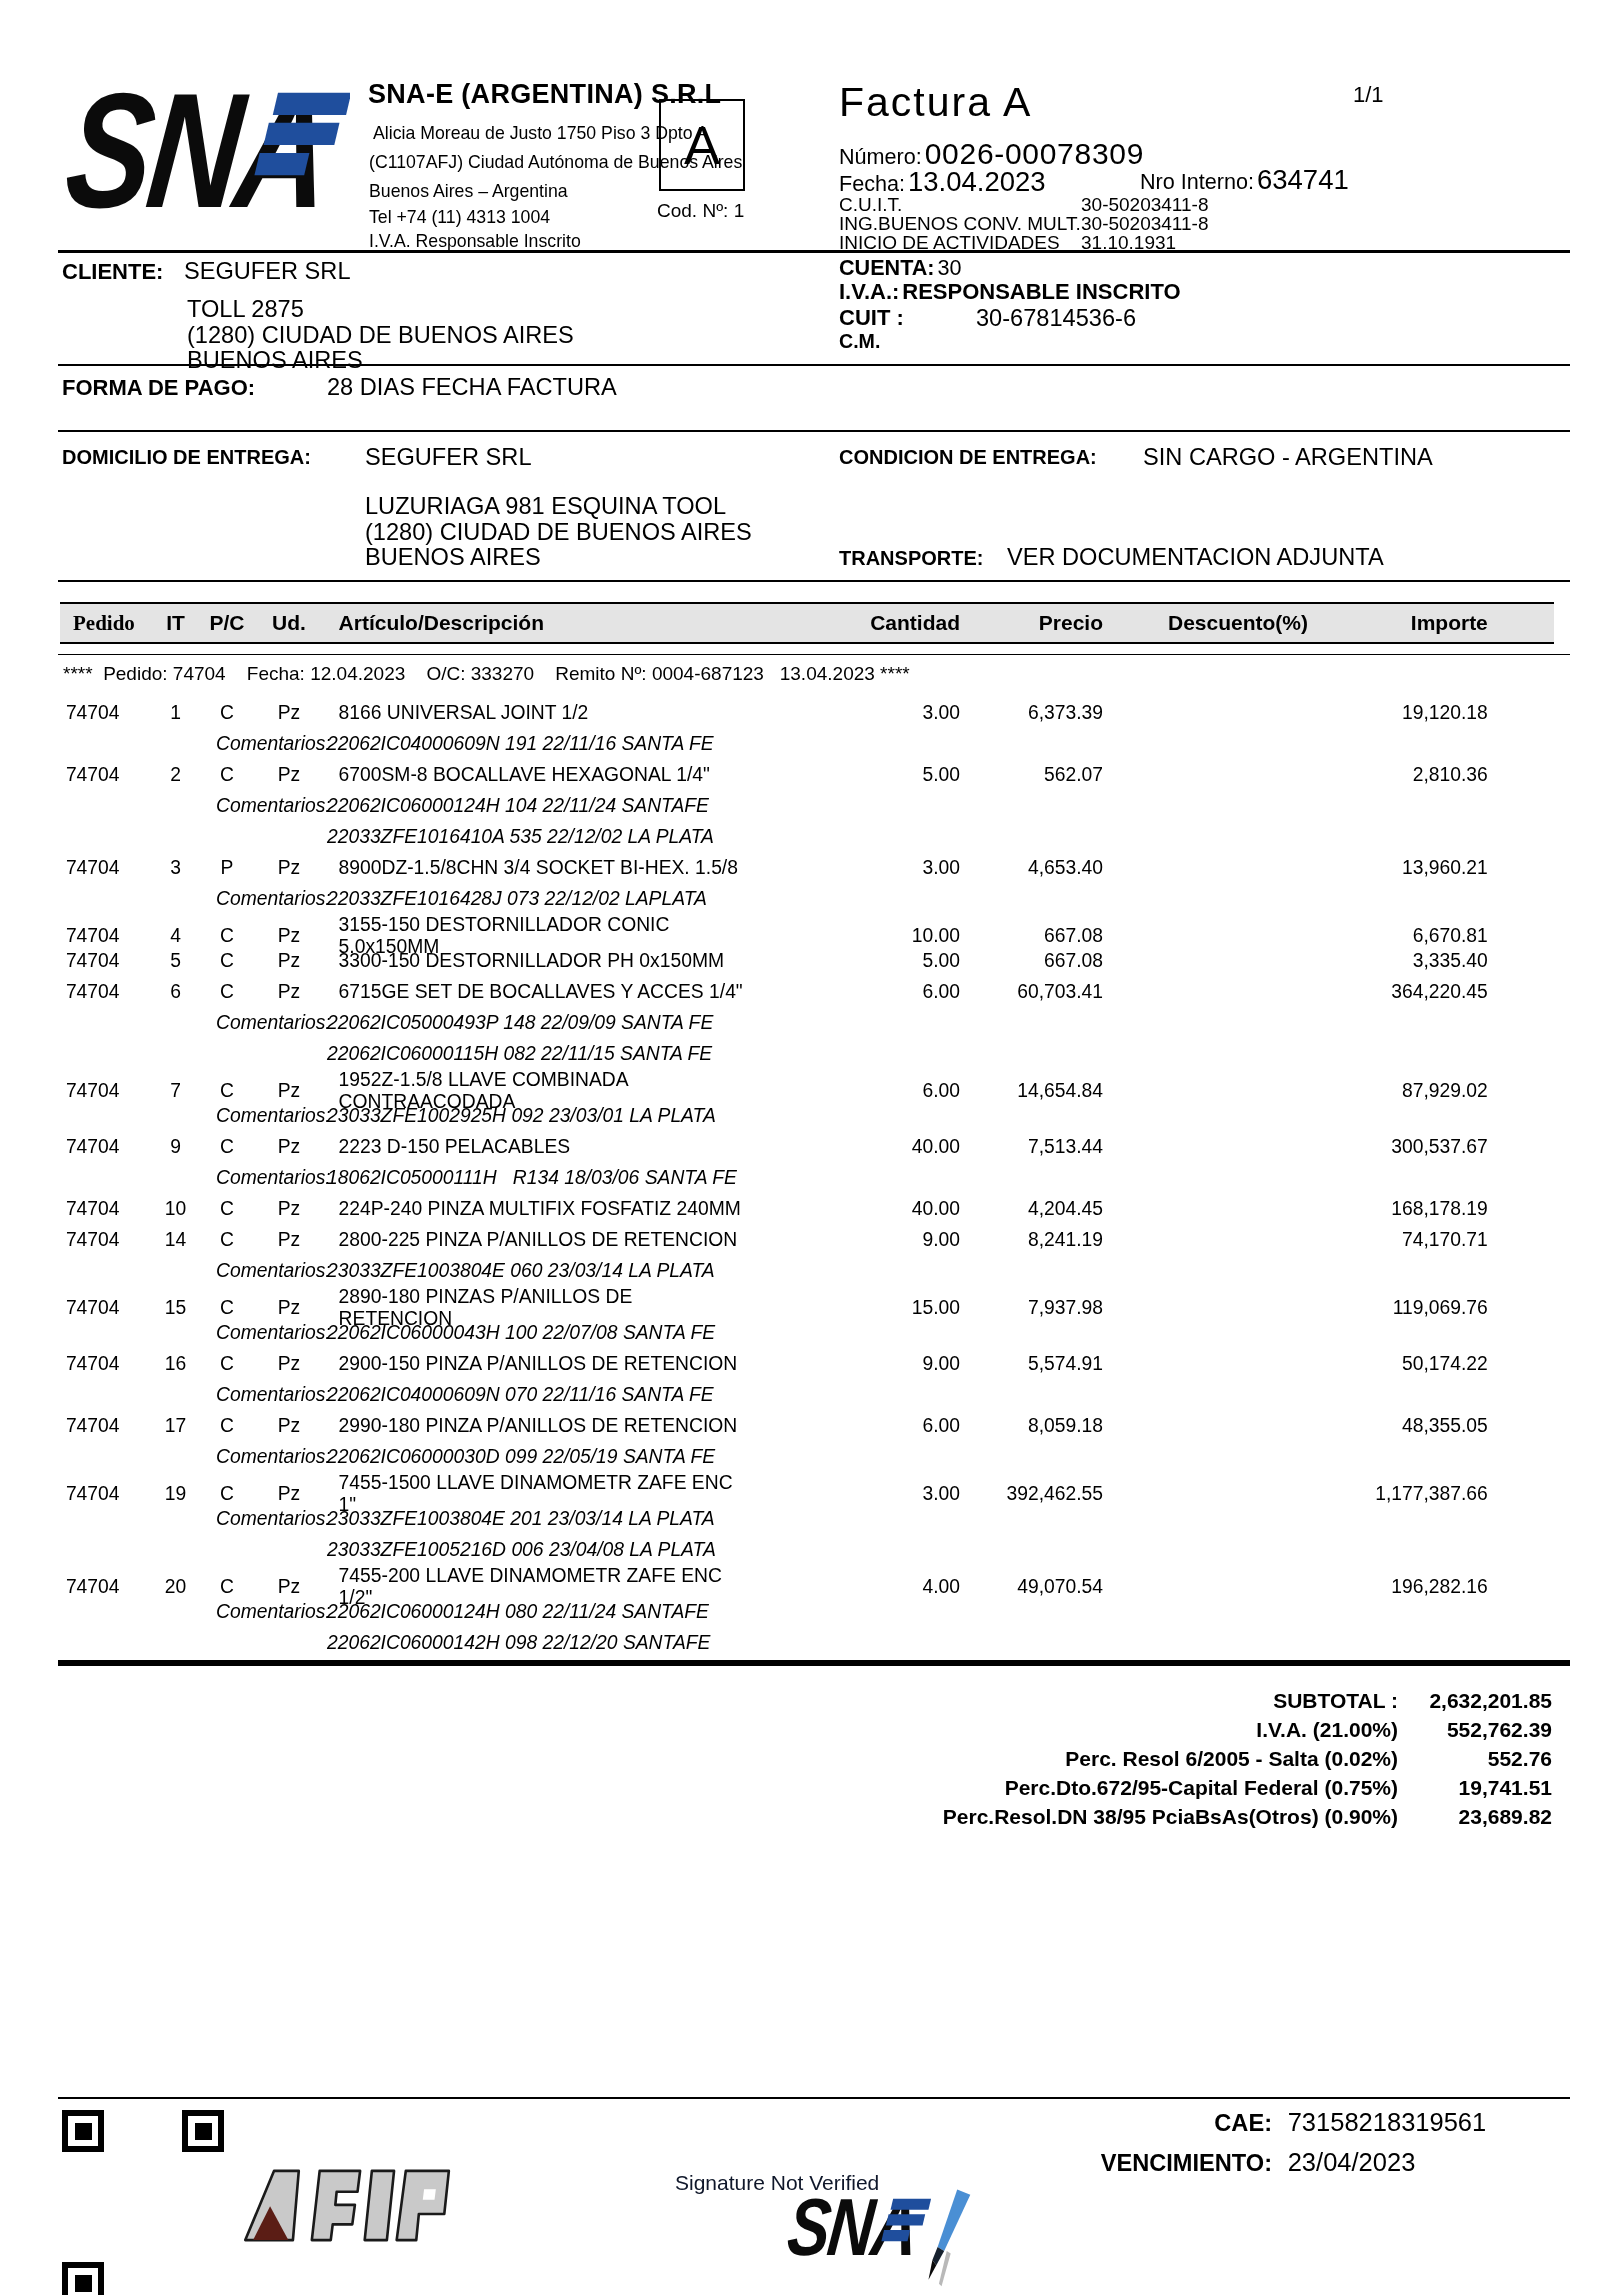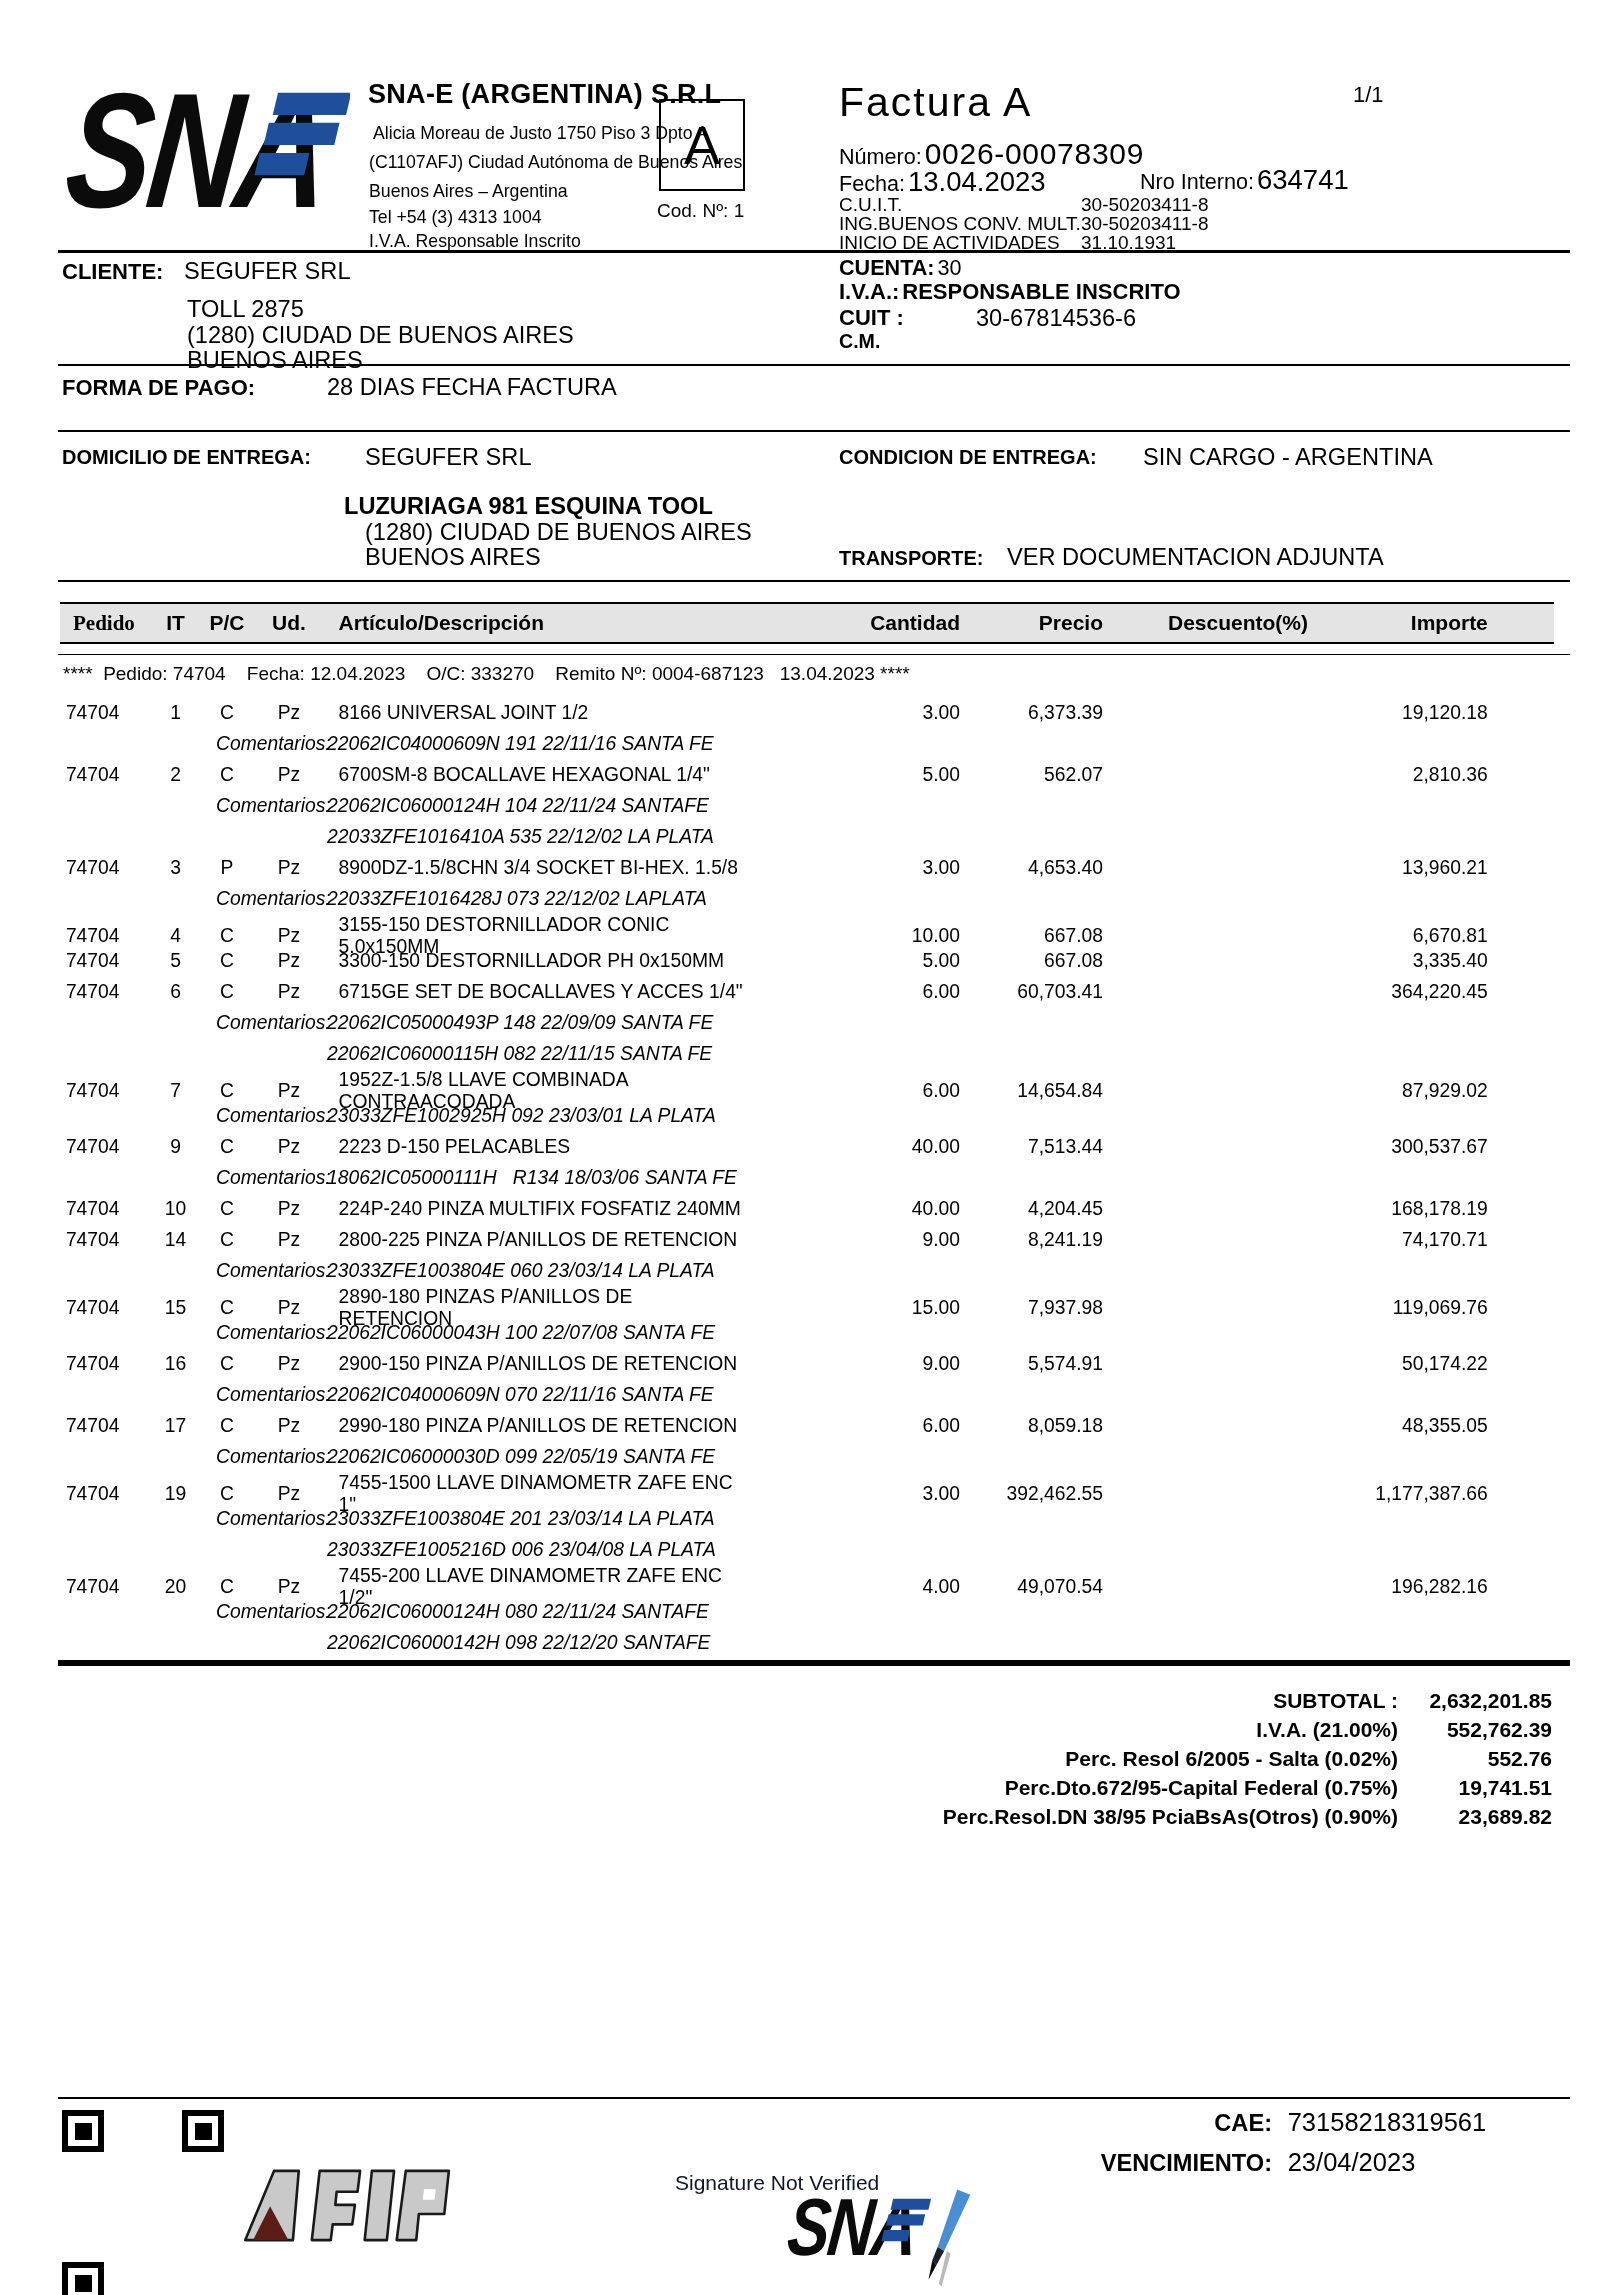--- a/index.html
+++ b/index.html
@@ -94,21 +94,21 @@
       <polygon points="330,30 442,30 434,64 322,64"></polygon>
       <polygon points="316,76 424,76 416,110 308,110"></polygon>
       <polygon points="302,122 378,122 370,156 294,156"></polygon>
     </g>
   </svg>
 
   <div class="abs company-name" style="left:368px; top:79px;">SNA-E (ARGENTINA) S.R.L</div>
   <div class="abs company-line" style="left:373px; top:120px;">Alicia Moreau de Justo 1750 Piso 3 Dpto A</div>
   <div class="abs company-line" style="left:369px; top:149px;">(C1107AFJ) Ciudad Autónoma de Buenos Aires</div>
   <div class="abs company-line" style="left:369px; top:178px;">Buenos Aires – Argentina</div>
-  <div class="abs company-line" style="left:369px; top:204px;">Tel  +54 (3)  4313 1004</div>
+  <div class="abs company-line" style="left:369px; top:204px;">Tel  +74 (11)  4313 1004</div>
   <div class="abs company-line" style="left:369px; top:228px;">I.V.A. Responsable Inscrito</div>
 
   <div class="doc-letter-box" style="left:659px; top:99px;">
     <span class="doc-letter">A</span>
   </div>
   <div class="abs doc-code" style="left:657px; top:200px;">Cod. Nº: 1</div>
 
   <div class="abs factura-title" style="left:839px; top:79px;">Factura A</div>
   <div class="abs page-ind" style="left:1353px; top:82px;">1/1</div>
 
@@ -155,21 +155,21 @@
 
   <div class="abs sec-label" style="left:62px; top:375px;">FORMA DE PAGO:</div>
   <div class="abs sec-value" style="left:327px; top:374px;">28 DIAS FECHA FACTURA</div>
 
   <div class="rule" style="left:58px; top:430px; width:1512px; height:2px;"></div>
 
   <div class="abs sec-label-sm" style="left:62px; top:446px;">DOMICILIO DE ENTREGA:</div>
   <div class="abs sec-value" style="left:365px; top:444px;">SEGUFER SRL</div>
   <div class="abs sec-label-sm" style="left:839px; top:446px;">CONDICION DE ENTREGA:</div>
   <div class="abs sec-value" style="left:1143px; top:444px;">SIN CARGO - ARGENTINA</div>
-  <div class="abs addr-line" style="left:344px; top:493px;font-weight:bold;">LUZURIAGA 981 ESQUINA TOOL</div>
+  <div class="abs addr-line" style="left:365px; top:493px;">LUZURIAGA 981 ESQUINA TOOL</div>
   <div class="abs addr-line" style="left:365px; top:519px;">(1280) CIUDAD DE BUENOS AIRES</div>
   <div class="abs addr-line" style="left:365px; top:544px;">BUENOS AIRES</div>
   <div class="abs sec-label-sm" style="left:839px; top:547px;">TRANSPORTE:</div>
   <div class="abs sec-value" style="left:1007px; top:544px;">VER DOCUMENTACION ADJUNTA</div>
 
   <div class="rule" style="left:58px; top:580px; width:1512px; height:2px;"></div>
 
   <div class="thead row-grid">
     <span class="c-pedido">Pedido</span>
     <span class="c-it">IT</span>

